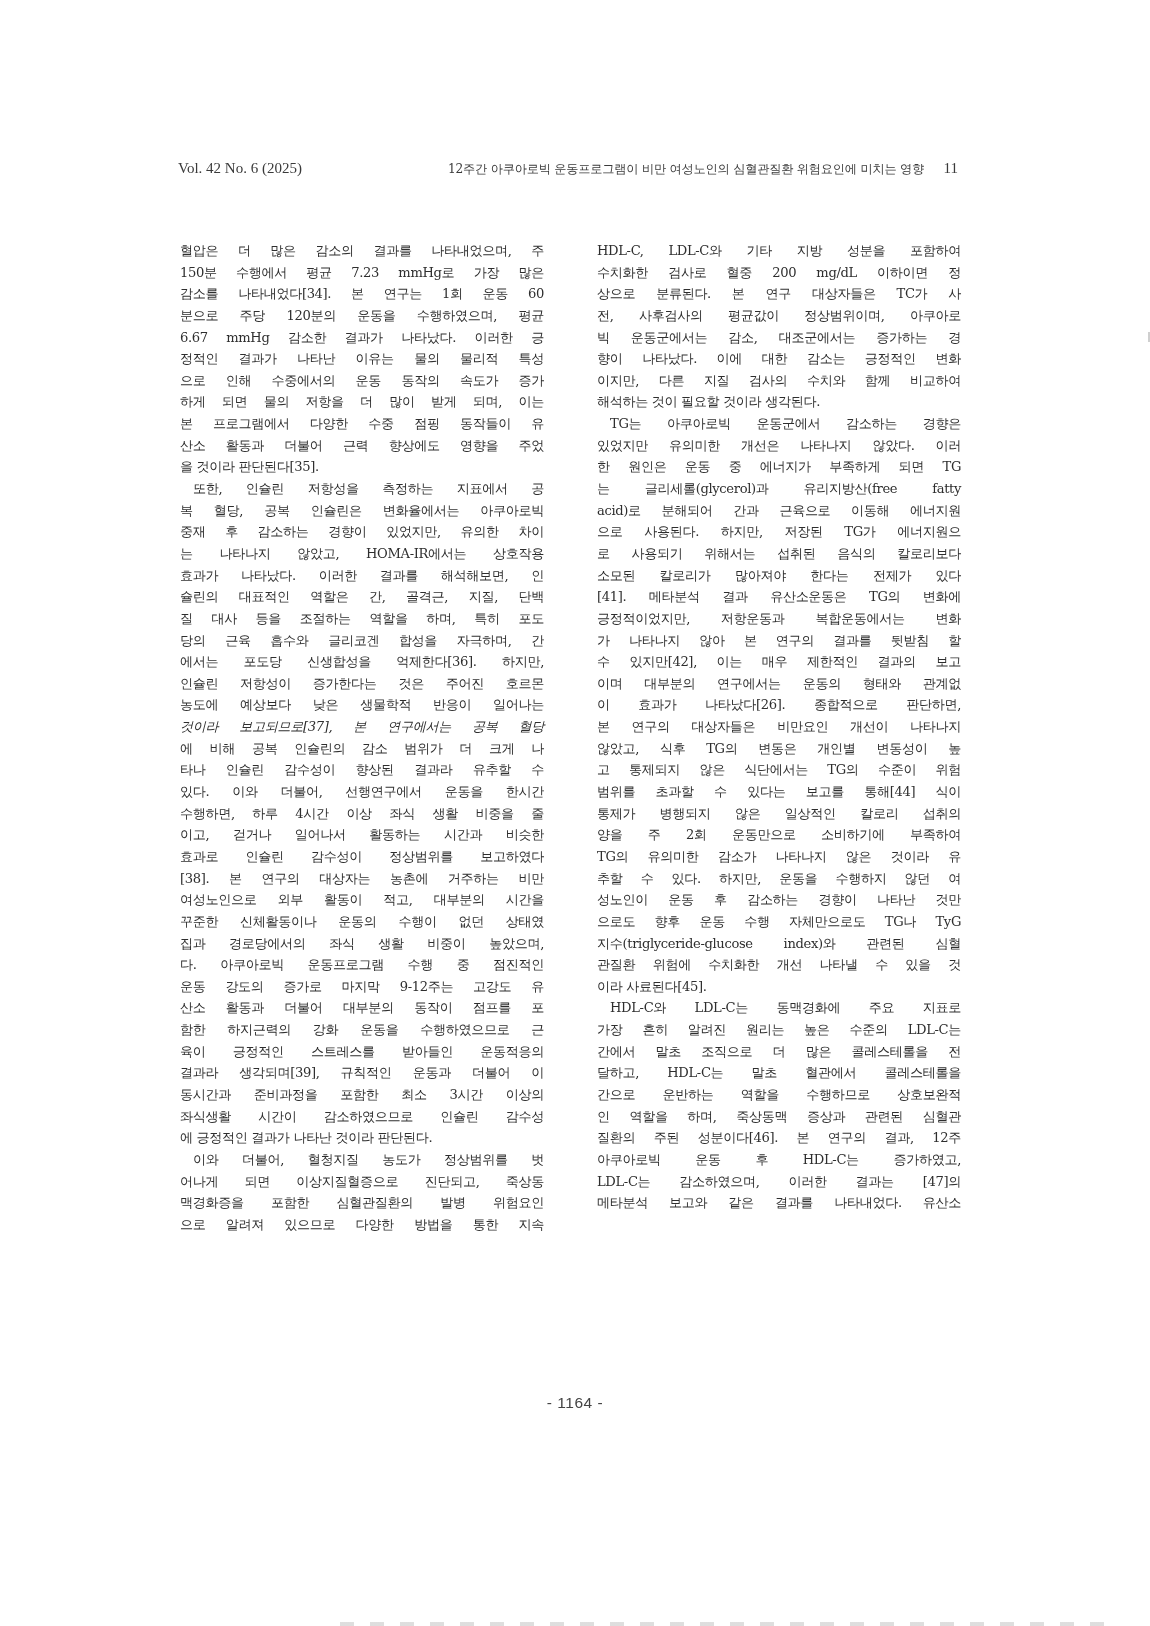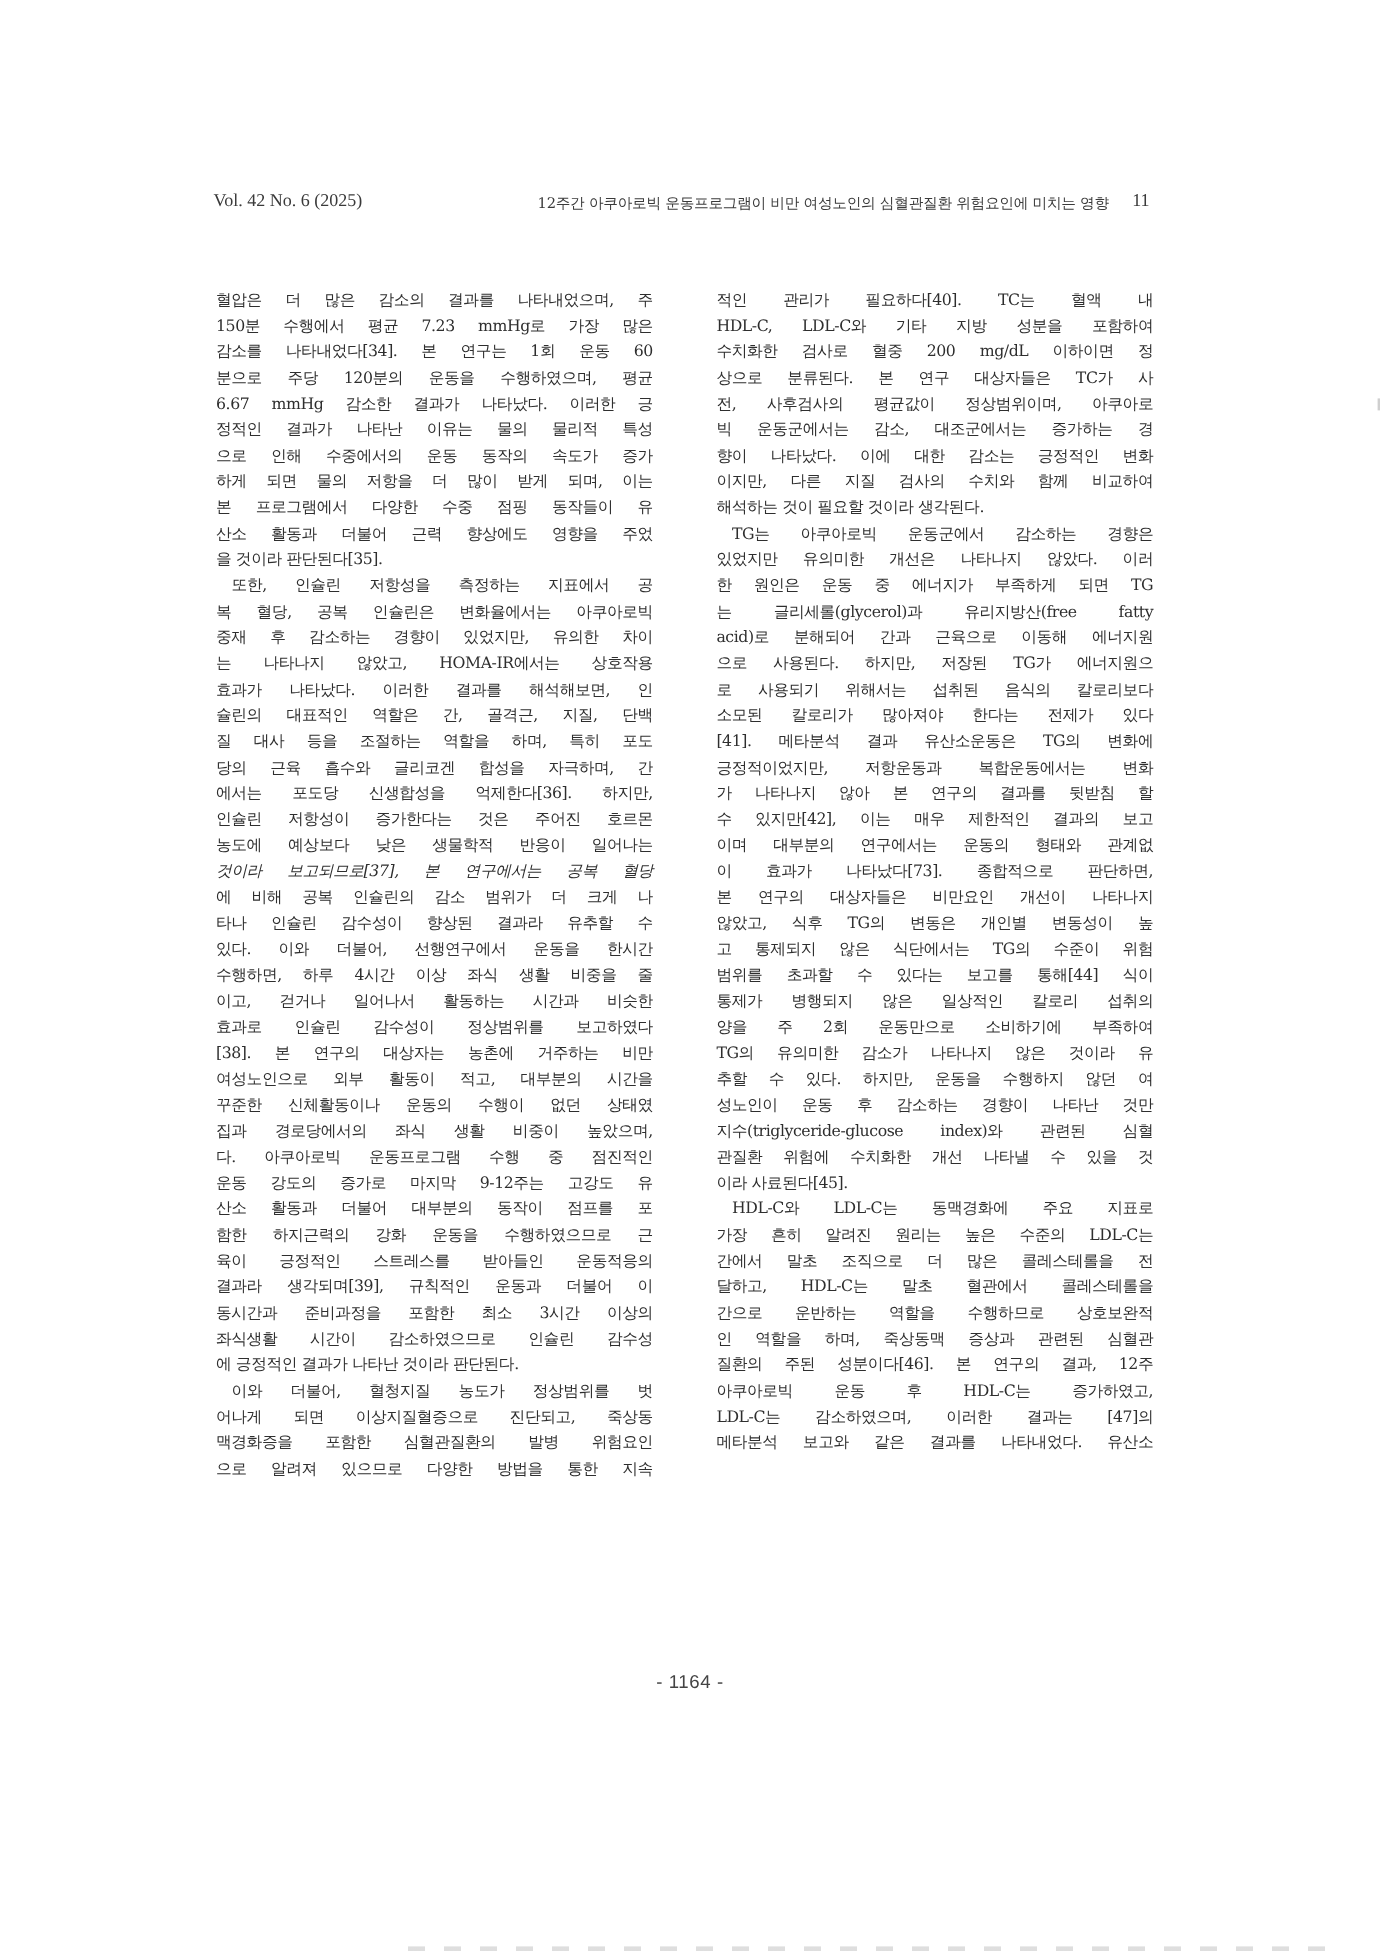--- a/index.html
+++ b/index.html
@@ -150,21 +150,20 @@
     <span class="line" style="word-spacing: 0px;"><span style="white-space: nowrap; word-spacing: 0px;">결과라 생각되며[39], 규칙적인 운동과 더불어 이</span></span>
     <span class="line" style="word-spacing: 0px;"><span style="white-space: nowrap; word-spacing: 0px;">동시간과 준비과정을 포함한 최소 3시간 이상의</span></span>
     <span class="line" style="word-spacing: 0px;"><span style="white-space: nowrap; word-spacing: 0px;">좌식생활 시간이 감소하였으므로 인슐린 감수성</span></span>
     <span class="line last">에 긍정적인 결과가 나타난 것이라 판단된다.</span>
     <span class="line indent" style="word-spacing: 0px;"><span style="white-space: nowrap; word-spacing: 0px;">이와 더불어, 혈청지질 농도가 정상범위를 벗</span></span>
     <span class="line" style="word-spacing: 0px;"><span style="white-space: nowrap; word-spacing: 0px;">어나게 되면 이상지질혈증으로 진단되고, 죽상동</span></span>
     <span class="line" style="word-spacing: 0px;"><span style="white-space: nowrap; word-spacing: 0px;">맥경화증을 포함한 심혈관질환의 발병 위험요인</span></span>
     <span class="line" style="word-spacing: 0px;"><span style="white-space: nowrap; word-spacing: 0px;">으로 알려져 있으므로 다양한 방법을 통한 지속</span></span>
   </div>
 <div class="column right" id="right-col">
-    <span class="line" style="word-spacing: 0px;"><span style="white-space: nowrap; word-spacing: 0px;">적인 관리가 필요하다[40]. TC는 혈액 내</span></span>
     <span class="line" style="word-spacing: 0px;"><span style="white-space: nowrap; word-spacing: 0px;">HDL-C, LDL-C와 기타 지방 성분을 포함하여</span></span>
     <span class="line" style="word-spacing: 0px;"><span style="white-space: nowrap; word-spacing: 0px;">수치화한 검사로 혈중 200 mg/dL 이하이면 정</span></span>
     <span class="line" style="word-spacing: 0px;"><span style="white-space: nowrap; word-spacing: 0px;">상으로 분류된다. 본 연구 대상자들은 TC가 사</span></span>
     <span class="line" style="word-spacing: 0px;"><span style="white-space: nowrap; word-spacing: 0px;">전, 사후검사의 평균값이 정상범위이며, 아쿠아로</span></span>
     <span class="line" style="word-spacing: 0px;"><span style="white-space: nowrap; word-spacing: 0px;">빅 운동군에서는 감소, 대조군에서는 증가하는 경</span></span>
     <span class="line" style="word-spacing: 0px;"><span style="white-space: nowrap; word-spacing: 0px;">향이 나타났다. 이에 대한 감소는 긍정적인 변화</span></span>
     <span class="line" style="word-spacing: 0px;"><span style="white-space: nowrap; word-spacing: 0px;">이지만, 다른 지질 검사의 수치와 함께 비교하여</span></span>
     <span class="line last">해석하는 것이 필요할 것이라 생각된다.</span>
     <span class="line indent" style="word-spacing: 0px;"><span style="white-space: nowrap; word-spacing: 0px;">TG는 아쿠아로빅 운동군에서 감소하는 경향은</span></span>
     <span class="line" style="word-spacing: 0px;"><span style="white-space: nowrap; word-spacing: 0px;">있었지만 유의미한 개선은 나타나지 않았다. 이러</span></span>
@@ -172,30 +171,31 @@
     <span class="line" style="word-spacing: 0px;"><span style="white-space: nowrap; word-spacing: 0px;">는 글리세롤(glycerol)과 유리지방산(free fatty</span></span>
     <span class="line" style="word-spacing: 0px;"><span style="white-space: nowrap; word-spacing: 0px;">acid)로 분해되어 간과 근육으로 이동해 에너지원</span></span>
     <span class="line" style="word-spacing: 0px;"><span style="white-space: nowrap; word-spacing: 0px;">으로 사용된다. 하지만, 저장된 TG가 에너지원으</span></span>
     <span class="line" style="word-spacing: 0px;"><span style="white-space: nowrap; word-spacing: 0px;">로 사용되기 위해서는 섭취된 음식의 칼로리보다</span></span>
     <span class="line" style="word-spacing: 0px;"><span style="white-space: nowrap; word-spacing: 0px;">소모된 칼로리가 많아져야 한다는 전제가 있다</span></span>
     <span class="line" style="word-spacing: 0px;"><span style="white-space: nowrap; word-spacing: 0px;">[41]. 메타분석 결과 유산소운동은 TG의 변화에</span></span>
     <span class="line" style="word-spacing: 0px;"><span style="white-space: nowrap; word-spacing: 0px;">긍정적이었지만, 저항운동과 복합운동에서는 변화</span></span>
     <span class="line" style="word-spacing: 0px;"><span style="white-space: nowrap; word-spacing: 0px;">가 나타나지 않아 본 연구의 결과를 뒷받침 할</span></span>
     <span class="line" style="word-spacing: 0px;"><span style="white-space: nowrap; word-spacing: 0px;">수 있지만[42], 이는 매우 제한적인 결과의 보고</span></span>
     <span class="line" style="word-spacing: 0px;"><span style="white-space: nowrap; word-spacing: 0px;">이며 대부분의 연구에서는 운동의 형태와 관계없</span></span>
-    <span class="line" style="word-spacing: 0px;"><span style="white-space: nowrap; word-spacing: 0px;">이 효과가 나타났다[73]. 종합적으로 판단하면,</span></span>
+    <span class="line" style="word-spacing: 0px;"><span style="white-space: nowrap; word-spacing: 0px;">이 효과가 나타났다[26]. 종합적으로 판단하면,</span></span>
     <span class="line" style="word-spacing: 0px;"><span style="white-space: nowrap; word-spacing: 0px;">본 연구의 대상자들은 비만요인 개선이 나타나지</span></span>
     <span class="line" style="word-spacing: 0px;"><span style="white-space: nowrap; word-spacing: 0px;">않았고, 식후 TG의 변동은 개인별 변동성이 높</span></span>
     <span class="line" style="word-spacing: 0px;"><span style="white-space: nowrap; word-spacing: 0px;">고 통제되지 않은 식단에서는 TG의 수준이 위험</span></span>
     <span class="line" style="word-spacing: 0px;"><span style="white-space: nowrap; word-spacing: 0px;">범위를 초과할 수 있다는 보고를 통해[44] 식이</span></span>
     <span class="line" style="word-spacing: 0px;"><span style="white-space: nowrap; word-spacing: 0px;">통제가 병행되지 않은 일상적인 칼로리 섭취의</span></span>
     <span class="line" style="word-spacing: 0px;"><span style="white-space: nowrap; word-spacing: 0px;">양을 주 2회 운동만으로 소비하기에 부족하여</span></span>
     <span class="line" style="word-spacing: 0px;"><span style="white-space: nowrap; word-spacing: 0px;">TG의 유의미한 감소가 나타나지 않은 것이라 유</span></span>
     <span class="line" style="word-spacing: 0px;"><span style="white-space: nowrap; word-spacing: 0px;">추할 수 있다. 하지만, 운동을 수행하지 않던 여</span></span>
     <span class="line" style="word-spacing: 0px;"><span style="white-space: nowrap; word-spacing: 0px;">성노인이 운동 후 감소하는 경향이 나타난 것만</span></span>
+    <span class="line" style="word-spacing: 0px;"><span style="white-space: nowrap; word-spacing: 0px;">으로도 향후 운동 수행 자체만으로도 TG나 TyG</span></span>
     <span class="line" style="word-spacing: 0px;"><span style="white-space: nowrap; word-spacing: 0px;">지수(triglyceride-glucose index)와 관련된 심혈</span></span>
     <span class="line" style="word-spacing: 0px;"><span style="white-space: nowrap; word-spacing: 0px;">관질환 위험에 수치화한 개선 나타낼 수 있을 것</span></span>
     <span class="line last">이라 사료된다[45].</span>
     <span class="line indent" style="word-spacing: 0px;"><span style="white-space: nowrap; word-spacing: 0px;">HDL-C와 LDL-C는 동맥경화에 주요 지표로</span></span>
     <span class="line" style="word-spacing: 0px;"><span style="white-space: nowrap; word-spacing: 0px;">가장 흔히 알려진 원리는 높은 수준의 LDL-C는</span></span>
     <span class="line" style="word-spacing: 0px;"><span style="white-space: nowrap; word-spacing: 0px;">간에서 말초 조직으로 더 많은 콜레스테롤을 전</span></span>
     <span class="line" style="word-spacing: 0px;"><span style="white-space: nowrap; word-spacing: 0px;">달하고, HDL-C는 말초 혈관에서 콜레스테롤을</span></span>
     <span class="line" style="word-spacing: 0px;"><span style="white-space: nowrap; word-spacing: 0px;">간으로 운반하는 역할을 수행하므로 상호보완적</span></span>
     <span class="line" style="word-spacing: 0px;"><span style="white-space: nowrap; word-spacing: 0px;">인 역할을 하며, 죽상동맥 증상과 관련된 심혈관</span></span>
     <span class="line" style="word-spacing: 0px;"><span style="white-space: nowrap; word-spacing: 0px;">질환의 주된 성분이다[46]. 본 연구의 결과, 12주</span></span>

